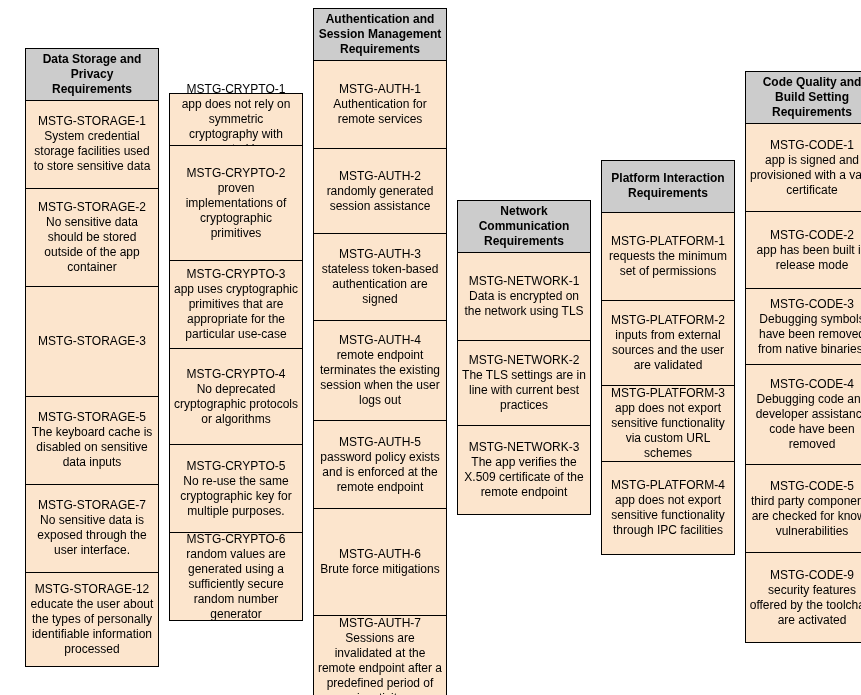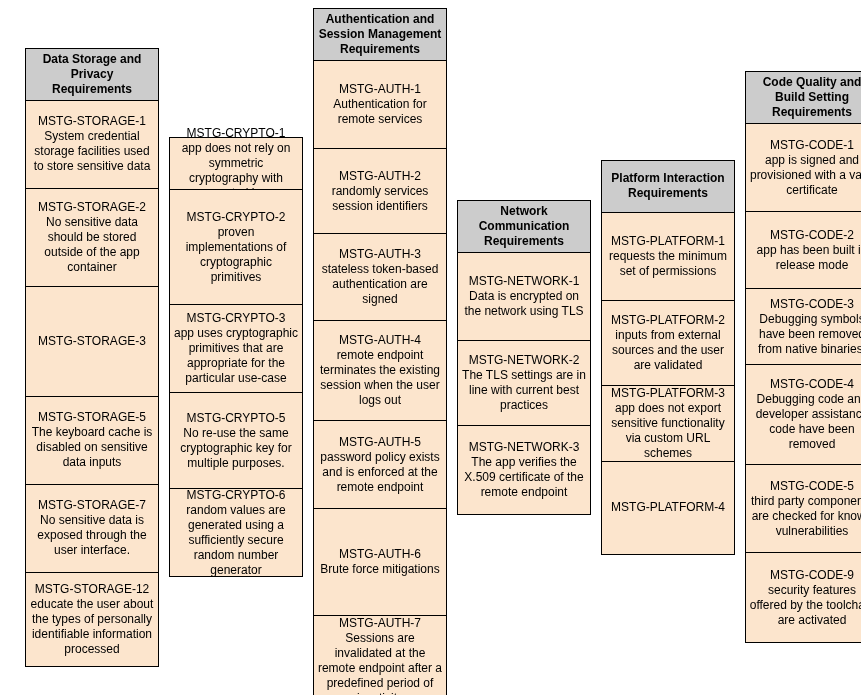--- a/index.html
+++ b/index.html
@@ -134,38 +134,42 @@
       </div>
       <div class="cell">
         <div class="req-id">MSTG-CRYPTO-2</div>
         <div class="req-desc">proven implementations of cryptographic primitives</div>
       </div>
       <div class="cell">
         <div class="req-id">MSTG-CRYPTO-3</div>
         <div class="req-desc">app uses cryptographic primitives that are appropriate for the particular use-case</div>
       </div>
       <div class="cell">
+        <div class="req-id">MSTG-CRYPTO-4</div>
+        <div class="req-desc">No deprecated cryptographic protocols or algorithms</div>
+      </div>
+      <div class="cell">
         <div class="req-id">MSTG-CRYPTO-5</div>
         <div class="req-desc">No re-use the same cryptographic key for multiple purposes.</div>
       </div>
       <div class="cell">
         <div class="req-id">MSTG-CRYPTO-6</div>
         <div class="req-desc">random values are generated using a sufficiently secure random number generator</div>
       </div>
     </div>
 
     <div class="column col-auth">
       <div class="cell cell-header">Authentication and Session Management Requirements</div>
       <div class="cell">
         <div class="req-id">MSTG-AUTH-1</div>
         <div class="req-desc">Authentication for remote services</div>
       </div>
       <div class="cell">
         <div class="req-id">MSTG-AUTH-2</div>
-        <div class="req-desc">randomly services session identifiers</div>
+        <div class="req-desc">randomly generated session assistance</div>
       </div>
       <div class="cell">
         <div class="req-id">MSTG-AUTH-3</div>
         <div class="req-desc">stateless token-based authentication are signed</div>
       </div>
       <div class="cell">
         <div class="req-id">MSTG-AUTH-4</div>
         <div class="req-desc">remote endpoint terminates the existing session when the user logs out</div>
       </div>
       <div class="cell">
@@ -207,20 +211,21 @@
       <div class="cell">
         <div class="req-id">MSTG-PLATFORM-2</div>
         <div class="req-desc">inputs from external sources and the user are validated</div>
       </div>
       <div class="cell">
         <div class="req-id">MSTG-PLATFORM-3</div>
         <div class="req-desc">app does not export sensitive functionality via custom URL schemes</div>
       </div>
       <div class="cell">
         <div class="req-id">MSTG-PLATFORM-4</div>
+        <div class="req-desc">app does not export sensitive functionality through IPC facilities</div>
       </div>
     </div>
 
     <div class="column col-code">
       <div class="cell cell-header">Code Quality and Build Setting Requirements</div>
       <div class="cell">
         <div class="req-id">MSTG-CODE-1</div>
         <div class="req-desc">app is signed and provisioned with a valid certificate</div>
       </div>
       <div class="cell">

